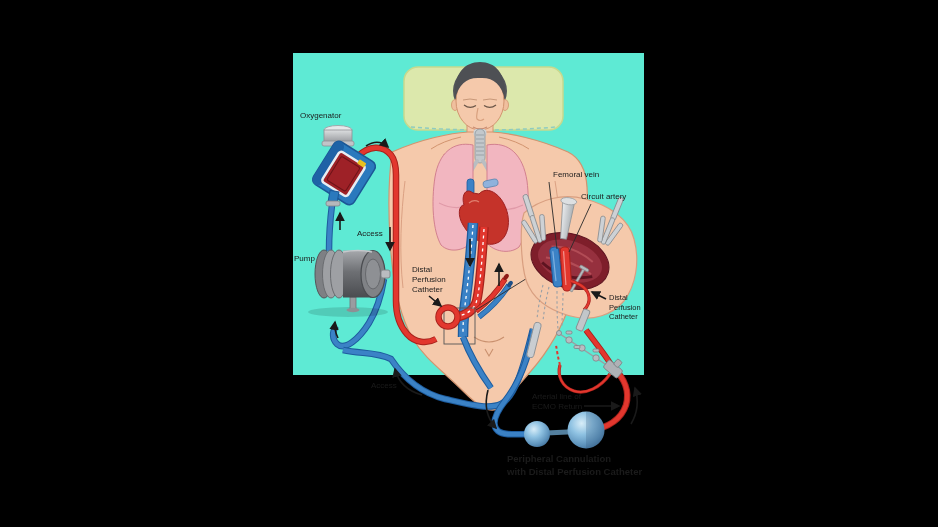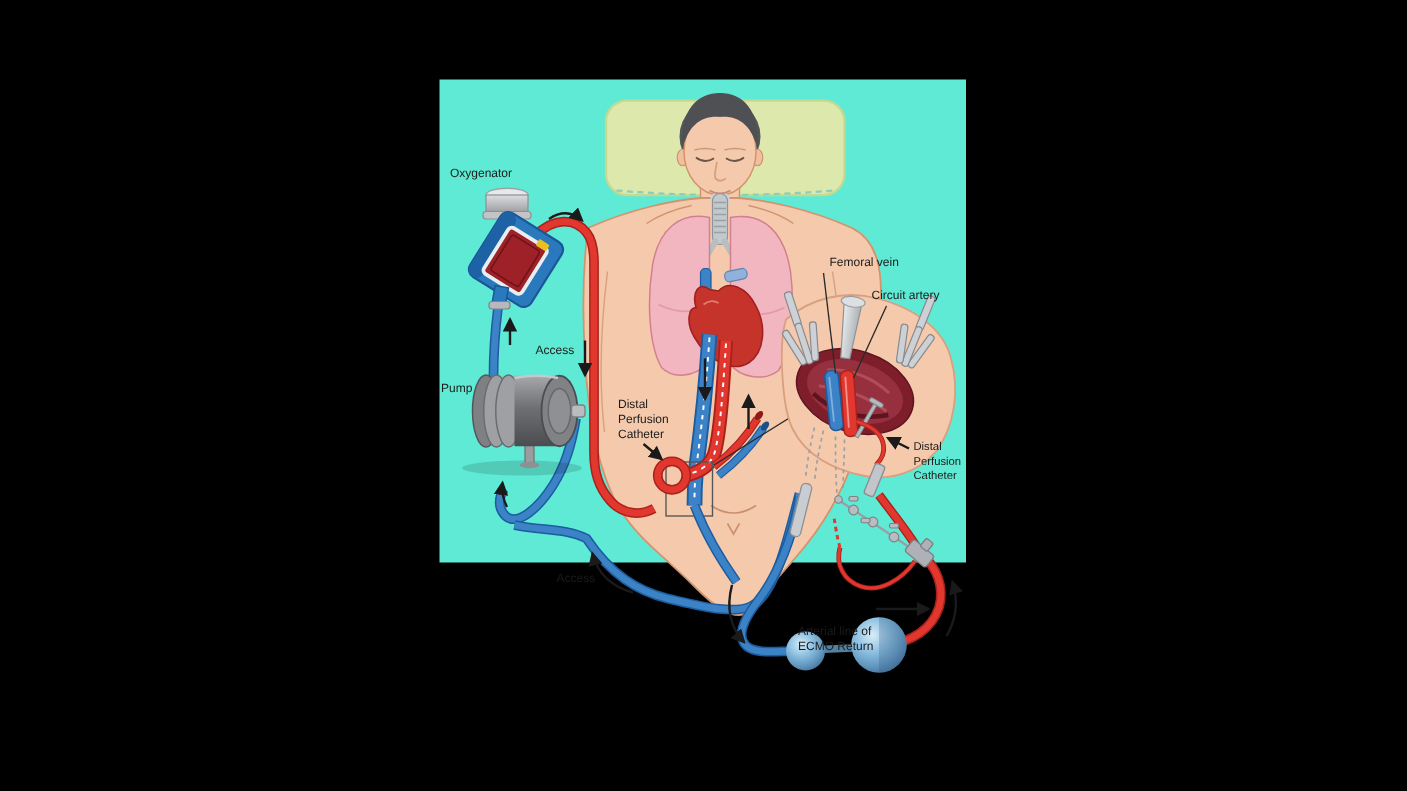--- a/index.html
+++ b/index.html
@@ -299,20 +299,24 @@
 
     <div class="lbl" style="left:260px;top:117px;">Femoral vein</div>
     <div class="lbl" style="left:288px;top:139px;">Circuit artery</div>
 
     <div class="lbl sm" style="left:316px;top:240px;">
       <div>Distal</div>
       <div>Perfusion</div>
       <div>Catheter</div>
     </div>
 
-    <div class="lbl" style="left:239px;top:339px;margin-top:24px;">
+    <div class="lbl" style="left:239px;top:339px;">
       <div>Arterial line of</div>
       <div>ECMO Return</div>
     </div>
 
+    <div class="lbl cap" style="left:214px;top:400px;">
+      <div>Peripheral Cannulation</div>
+      <div>with Distal Perfusion Catheter</div>
+    </div>
 
   </div>
 </div>
 
 </body></html>

